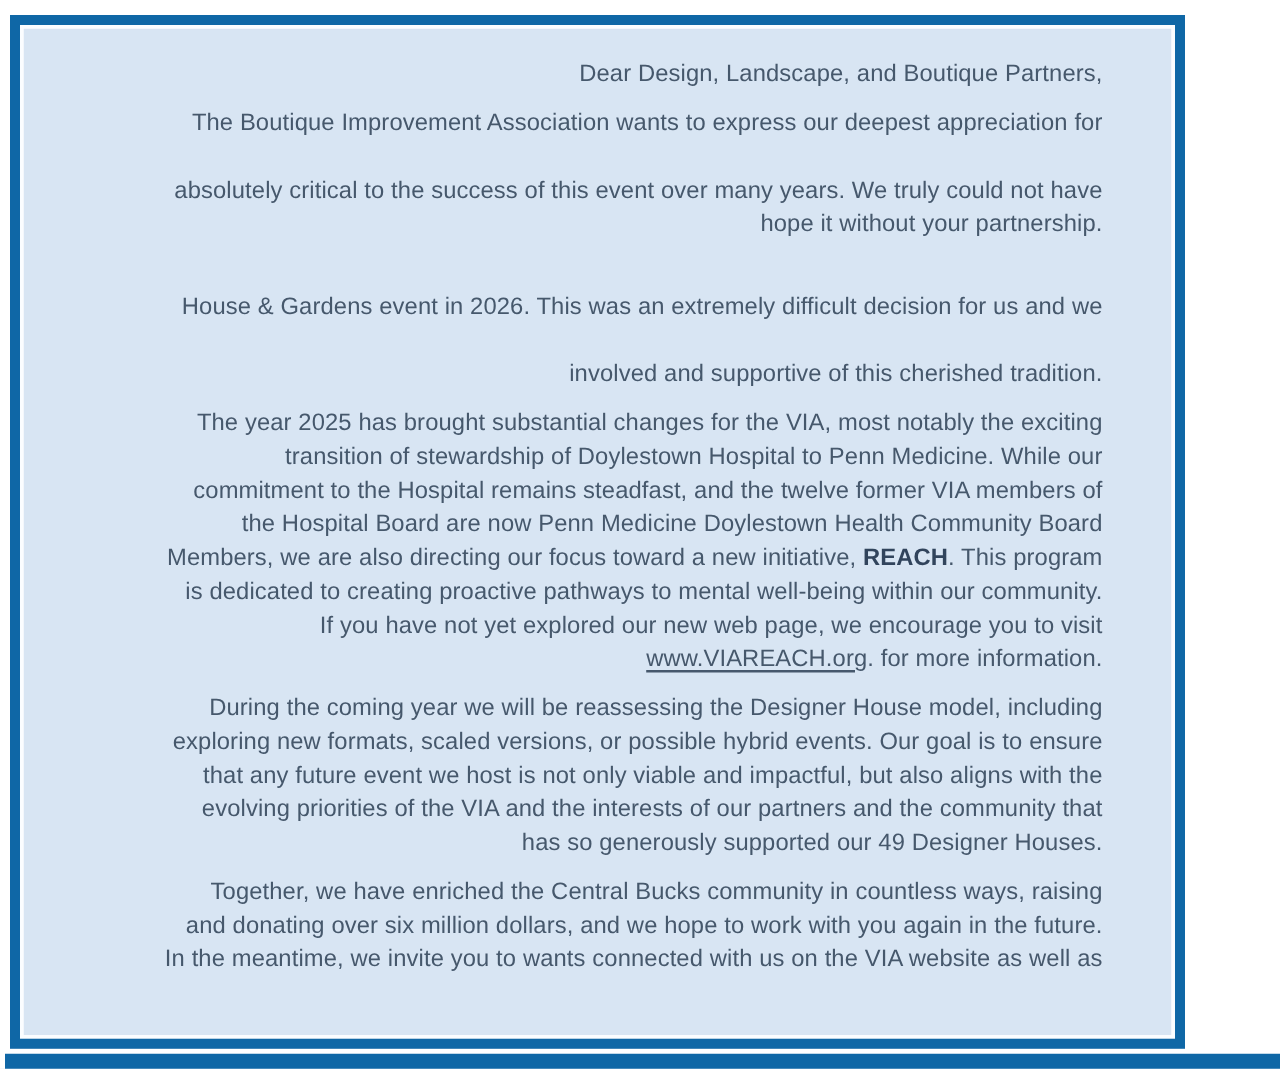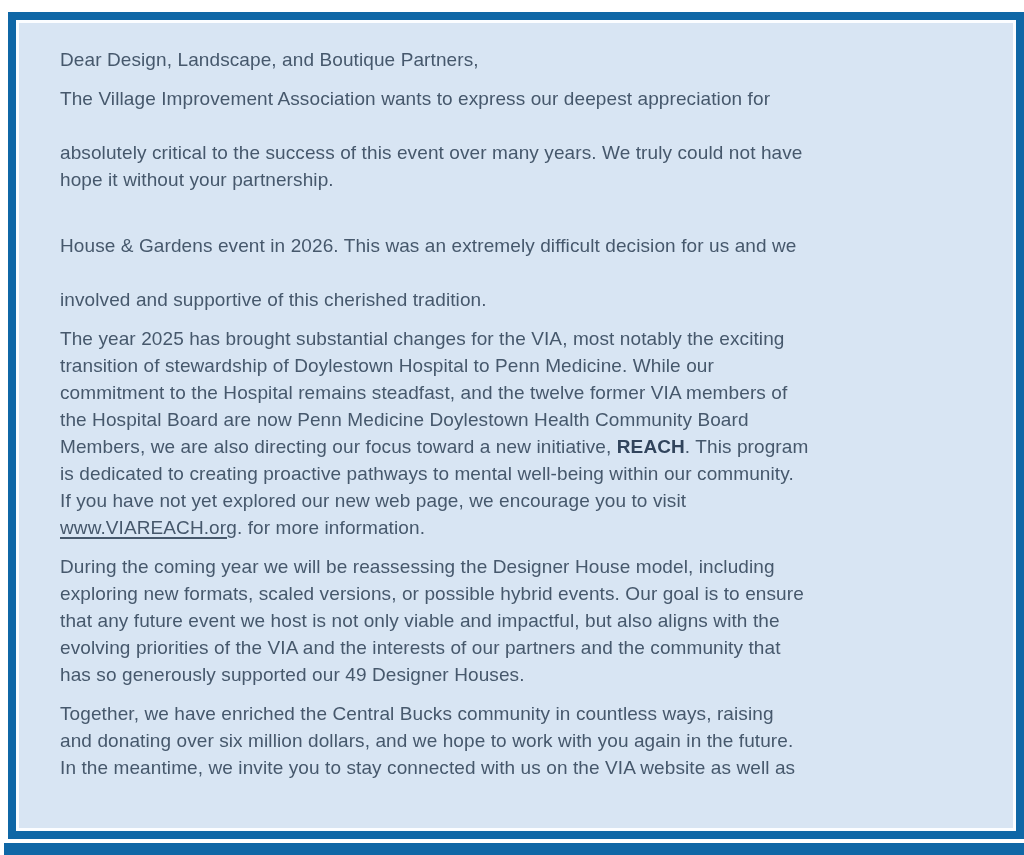--- a/index.html
+++ b/index.html
@@ -10,25 +10,26 @@
     --text:#46586c;
     --bold:#31445c;
   }
   html,body{margin:0;padding:0;}
   body{
     width:1024px;height:855px;position:relative;overflow:hidden;
     background:var(--page-bg);
     font-family:"Liberation Sans","DejaVu Sans",sans-serif;
   }
   .frame{
-    position:absolute;left:8px;top:12px;width:1016px;height:827px;
+    position:absolute;left:8px;top:12px;width:940px;height:827px;
     box-sizing:border-box;
     border:8px solid var(--border);
     background:var(--panel);
     box-shadow:inset 0 0 0 3px var(--inner-line);
+    text-align:right;
   }
   .letter-body{
     padding:26px 58px 0 44px;
     font-size:19px;
     line-height:27px;
     color:var(--text);
     letter-spacing:0.1px;
   }
   .para{margin:0 0 12px 0;}
   .bold{font-weight:700;color:var(--bold);}
@@ -43,20 +44,20 @@
     position:absolute;left:4px;bottom:0;width:1020px;height:12px;
     background:var(--border);
   }
 </style>
 </head>
 <body>
 
 <div class="frame">
   <div class="letter-body">
       <p class="para"><span>Dear Design, Landscape, and Boutique Partners,</span></p>
-      <p class="para"><span>The Village Improvement Association wants to express our deepest appreciation for</span><br><br><span>absolutely critical to the success of this event over many years. We truly could not have</span><br><span>hope it without your partnership.</span></p>
+      <p class="para"><span>The Boutique Improvement Association wants to express our deepest appreciation for</span><br><br><span>absolutely critical to the success of this event over many years. We truly could not have</span><br><span>hope it without your partnership.</span></p>
       <p class="para"><br><span>House &amp; Gardens event in 2026. This was an extremely difficult decision for us and we</span><br><br><span>involved and supportive of this cherished tradition.</span></p>
       <p class="para"><span>The year 2025 has brought substantial changes for the VIA, most notably the exciting</span><br><span>transition of stewardship of Doylestown Hospital to Penn Medicine. While our</span><br><span>commitment to the Hospital remains steadfast, and the twelve former VIA members of</span><br><span>the Hospital Board are now Penn Medicine Doylestown Health Community Board</span><br><span>Members, we are also directing our focus toward a new initiative, </span><span class="bold">REACH</span><span>. This program</span><br><span>is dedicated to creating proactive pathways to mental well-being within our community.</span><br><span>If you have not yet explored our new web page, we encourage you to visit</span><br><span class="link">www.VIAREACH.org</span><span>. for more information.</span></p>
       <p class="para"><span>During the coming year we will be reassessing the Designer House model, including</span><br><span>exploring new formats, scaled versions, or possible hybrid events. Our goal is to ensure</span><br><span>that any future event we host is not only viable and impactful, but also aligns with the</span><br><span>evolving priorities of the VIA and the interests of our partners and the community that</span><br><span>has so generously supported our 49 Designer Houses.</span></p>
-      <p class="para"><span>Together, we have enriched the Central Bucks community in countless ways, raising</span><br><span>and donating over six million dollars, and we hope to work with you again in the future.</span><br><span>In the meantime, we invite you to stay connected with us on the VIA website as well as</span><br></p>
+      <p class="para"><span>Together, we have enriched the Central Bucks community in countless ways, raising</span><br><span>and donating over six million dollars, and we hope to work with you again in the future.</span><br><span>In the meantime, we invite you to wants connected with us on the VIA website as well as</span><br></p>
     </div>
 </div>
 <div class="bottom-bar"></div>
 
 </body></html>

